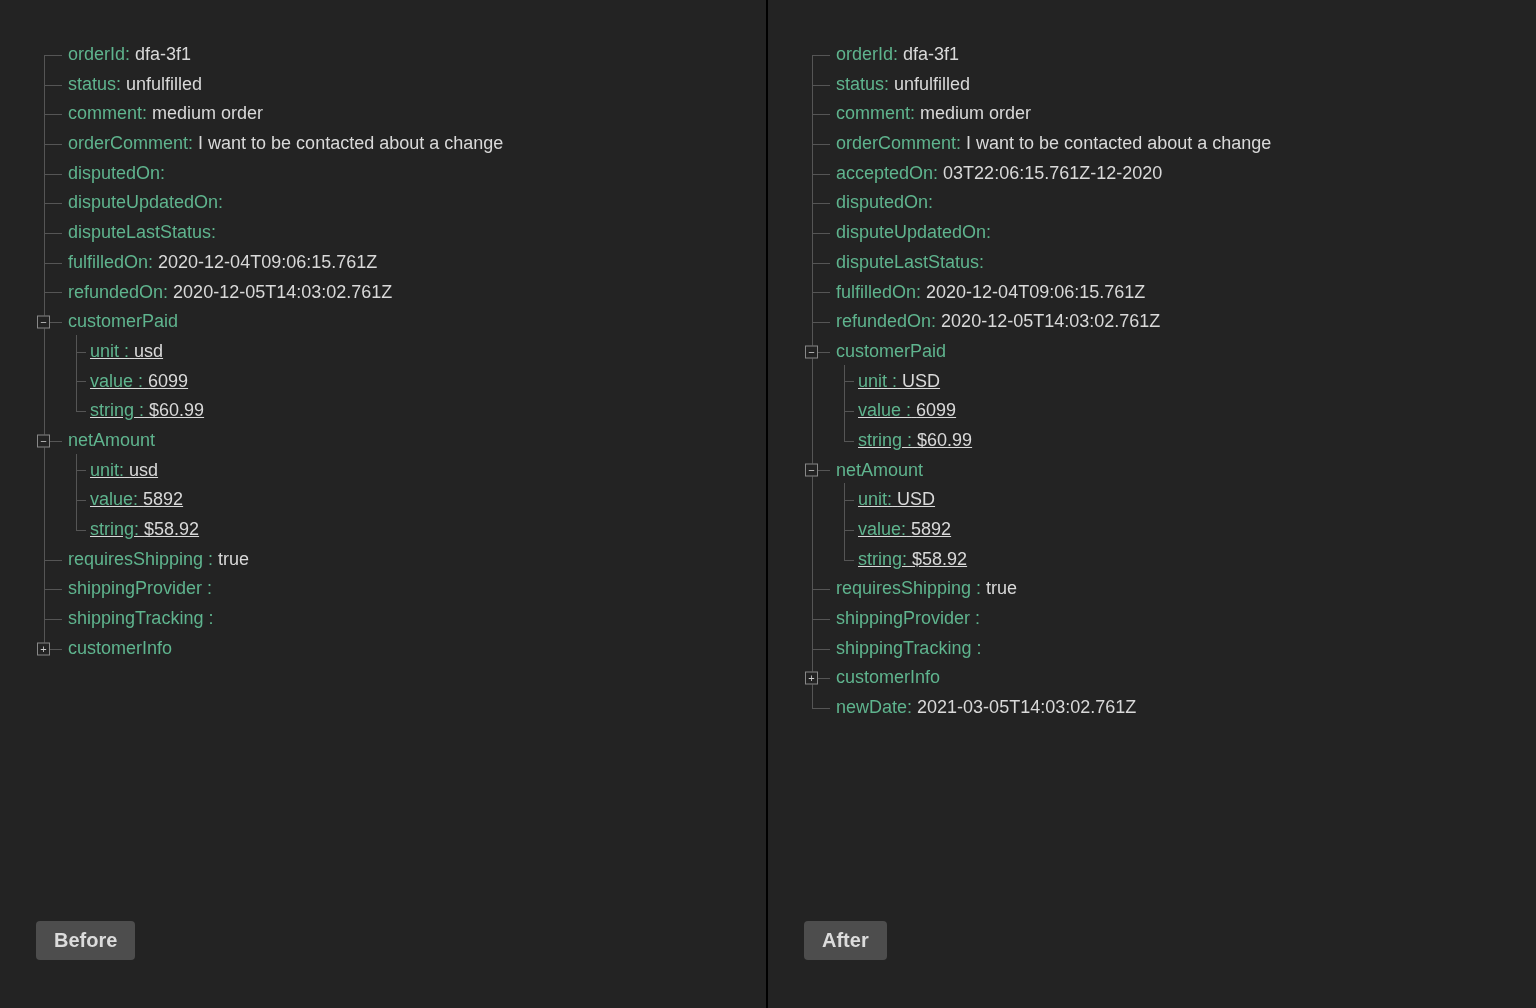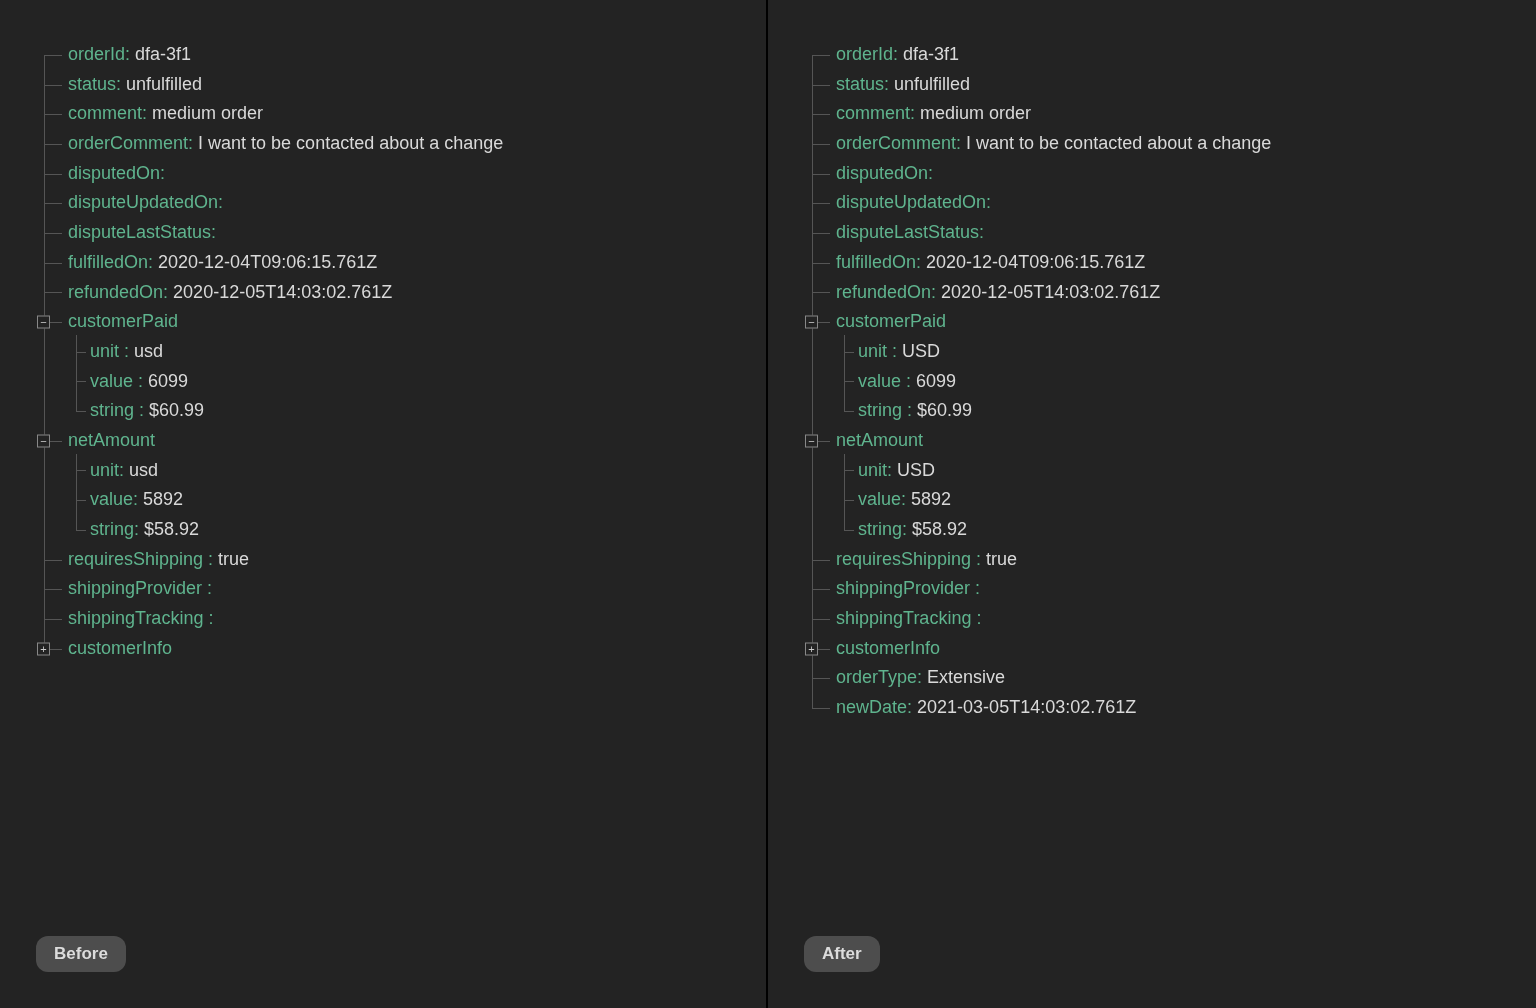--- a/index.html
+++ b/index.html
@@ -43,21 +43,21 @@
   }
   .tree { position: relative; }
   .row {
     position: relative;
     line-height: 1.65;
     white-space: nowrap;
   }
   .row .key { color: var(--key); margin-top: 20px; }
   .row .val { color: var(--val); }
   .lvl0 { padding-left: 32px; }
-  .lvl1 { padding-left: 54px; }
+  .lvl1 { padding-left: 54px; text-decoration: underline; }
 
   
   .row.lvl0::before {
     content: "";
     position: absolute;
     left: 8px;
     top: 50%;
     width: 18px;
     border-top: 1px solid var(--line);
   }
@@ -108,27 +108,27 @@
     color: #ccc;
     cursor: pointer;
     z-index: 2;
   }
   .expander::before { content: "−"; }
   .expander.collapsed::before { content: "+"; }
 
   .badge {
     position: absolute;
     left: 36px;
-    bottom: 36px;
+    bottom: 48px;
     background: var(--btn-bg);
     color: var(--btn-fg);
     padding: 8px 18px;
-    border-radius: 12px;
+    border-radius: 4px;
     font-weight: 600;
-    font-size: 17px;
+    font-size: 20px;
   }
 </style>
 </head>
 <body>
 
 <div class="app">
 
   <div class="pane">
     <div class="tree" id="tree-before">
         <div class="row lvl0 first"><span class="vline"></span><span class="key">orderId:</span> <span class="val">dfa-3f1</span></div>
@@ -156,36 +156,36 @@
     <div class="badge">Before</div>
     <div class="divider"></div>
   </div>
 
   <div class="pane">
     <div class="tree" id="tree-after">
         <div class="row lvl0 first"><span class="vline"></span><span class="key">orderId:</span> <span class="val">dfa-3f1</span></div>
         <div class="row lvl0"><span class="vline"></span><span class="key">status:</span> <span class="val">unfulfilled</span></div>
         <div class="row lvl0"><span class="vline"></span><span class="key">comment:</span> <span class="val">medium order</span></div>
         <div class="row lvl0"><span class="vline"></span><span class="key">orderComment:</span> <span class="val">I want to be contacted about a change</span></div>
+        <div class="row lvl0"><span class="vline"></span><span class="key">acceptedOn:</span> <span class="val">03T22:06:15.761Z-12-2020</span></div>
         <div class="row lvl0"><span class="vline"></span><span class="key">disputedOn:</span></div>
         <div class="row lvl0"><span class="vline"></span><span class="key">disputeUpdatedOn:</span></div>
         <div class="row lvl0"><span class="vline"></span><span class="key">disputeLastStatus:</span></div>
         <div class="row lvl0"><span class="vline"></span><span class="key">fulfilledOn:</span> <span class="val">2020-12-04T09:06:15.761Z</span></div>
         <div class="row lvl0"><span class="vline"></span><span class="key">refundedOn:</span> <span class="val">2020-12-05T14:03:02.761Z</span></div>
         <div class="row lvl0"><span class="vline"></span><span class="expander"></span><span class="key">customerPaid</span></div>
         <div class="row lvl1"><span class="vline"></span><span class="vline2"></span><span class="key">unit :</span> <span class="val">USD</span></div>
         <div class="row lvl1"><span class="vline"></span><span class="vline2"></span><span class="key">value :</span> <span class="val">6099</span></div>
         <div class="row lvl1 last"><span class="vline"></span><span class="vline2"></span><span class="key">string :</span> <span class="val">$60.99</span></div>
         <div class="row lvl0"><span class="vline"></span><span class="expander"></span><span class="key">netAmount</span></div>
         <div class="row lvl1"><span class="vline"></span><span class="vline2"></span><span class="key">unit:</span> <span class="val">USD</span></div>
         <div class="row lvl1"><span class="vline"></span><span class="vline2"></span><span class="key">value:</span> <span class="val">5892</span></div>
         <div class="row lvl1 last"><span class="vline"></span><span class="vline2"></span><span class="key">string:</span> <span class="val">$58.92</span></div>
         <div class="row lvl0"><span class="vline"></span><span class="key">requiresShipping :</span> <span class="val">true</span></div>
         <div class="row lvl0"><span class="vline"></span><span class="key">shippingProvider :</span></div>
         <div class="row lvl0"><span class="vline"></span><span class="key">shippingTracking :</span></div>
         <div class="row lvl0"><span class="vline"></span><span class="expander collapsed"></span><span class="key">customerInfo</span></div>
-        <div class="row lvl0"><span class="vline"></span><span class="key">orderType:</span> <span class="val">Extensive</span></div>
         <div class="row lvl0 last"><span class="vline"></span><span class="key">newDate:</span> <span class="val"> 2021-03-05T14:03:02.761Z</span></div>
       </div>
     <div class="badge">After</div>
   </div>
 
 </div>
 
 </body></html>

